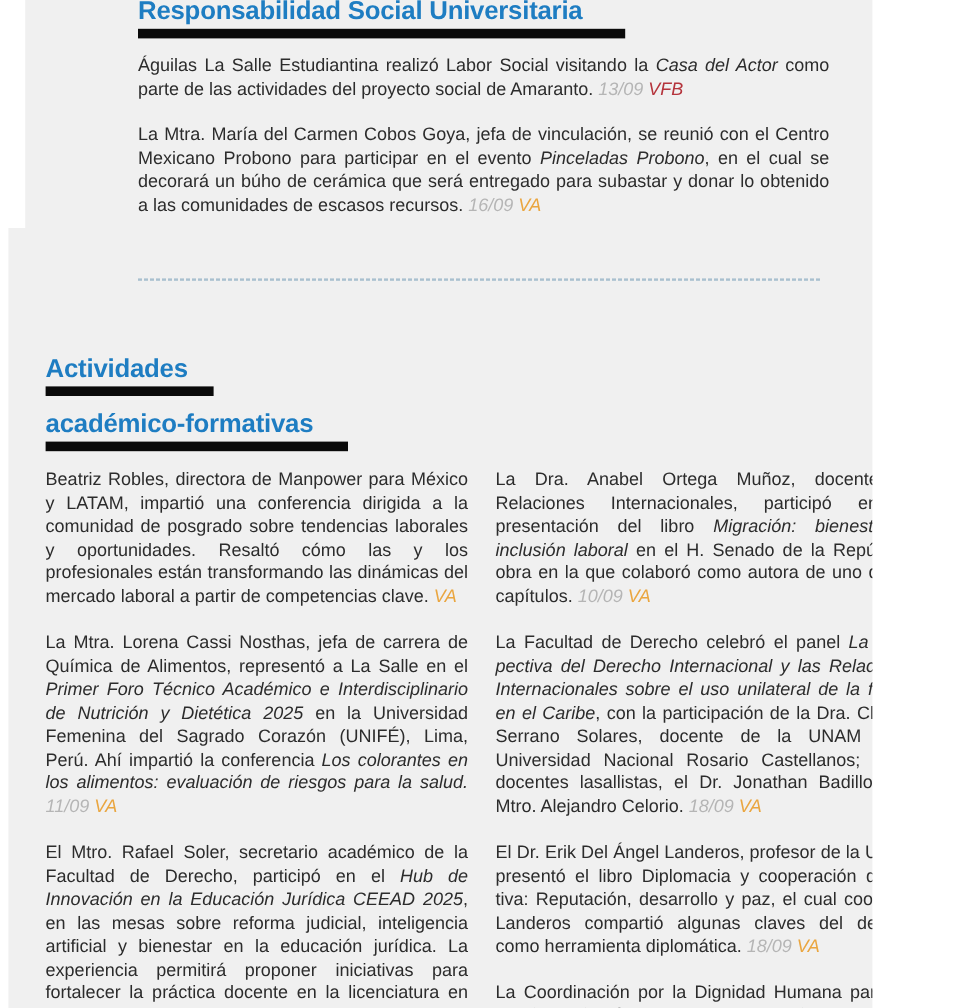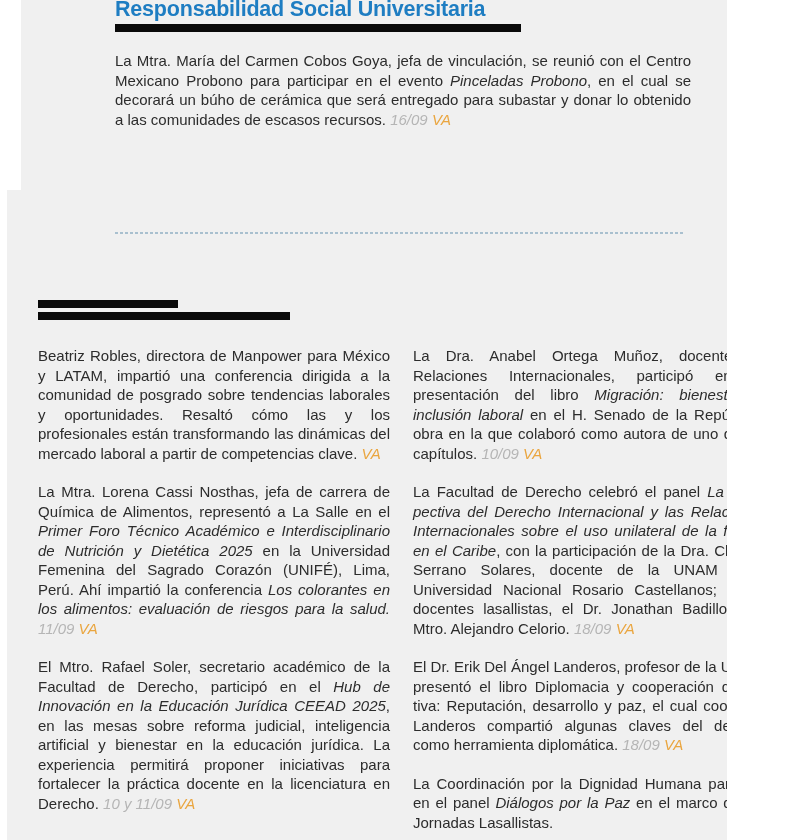--- a/index.html
+++ b/index.html
@@ -51,39 +51,42 @@
     background:repeating-linear-gradient(90deg,#a9c0cf 0 3px,transparent 3px 5px);
   }
 
   .academic-section{position:absolute;left:38px;top:296px;width:727px;}
   .bar-act1{width:140px;}
   .bar-act2{width:252px;}
   .academic-title2{margin-top:12px;}
 
   .columns{display:flex;gap:23px;margin-top:10px;}
   .col{width:352px;}
-  .col .body-par.first{margin-top:16px;}
+  .col .body-par.first{margin-top:4px;}
 </style>
 </head>
 <body>
 
 <div class="page">
   <div class="edge-left"></div>
   <div class="edge-left-top"></div>
 
   <section class="social-section">
     <h1 class="section-title">Responsabilidad Social Universitaria</h1>
     <div class="title-bar bar-social"></div>
+    <p class="body-par first"><span>Águilas La Salle Estudiantina realizó Labor Social visitando la </span><span class="r-i">Casa del Actor</span><span> como parte de las actividades del proyecto social de Amaranto. </span><span class="r-date">13/09</span><span> </span><span class="r-red">VFB</span></p>
     <p class="body-par"><span>La Mtra. María del Carmen Cobos Goya, jefa de vinculación, se reunió con el Centro Mexicano Probono para participar en el evento </span><span class="r-i">Pinceladas Probono</span><span>, en el cual se decorará un búho de cerámica que será entregado para subastar y donar lo obtenido a las comunidades de escasos recursos. </span><span class="r-date">16/09</span><span> </span><span class="r-va">VA</span></p>
   </section>
 
   <div class="dashed-divider"></div>
 
   <section class="academic-section">
+    <h2 class="section-title">Actividades</h2>
     <div class="title-bar bar-act1"></div>
+    <h2 class="section-title academic-title2">académico-formativas</h2>
     <div class="title-bar bar-act2"></div>
 
     <div class="columns">
       <div class="col">
         <p class="body-par first"><span>Beatriz Robles, directora de Manpower para México y LATAM, impartió una conferencia dirigida a la comunidad de posgrado sobre tendencias laborales y oportunidades. Resaltó cómo las y los profesionales están transformando las dinámicas del mercado laboral a partir de competencias clave. </span><span class="r-va">VA</span></p>
         <p class="body-par"><span>La Mtra. Lorena Cassi Nosthas, jefa de carrera de Química de Alimentos, representó a La Salle en el </span><span class="r-i">Primer Foro Técnico Académico e Interdisciplinario de Nutrición y Dietética 2025</span><span> en la Universidad Femenina del Sagrado Corazón (UNIFÉ), Lima, Perú. Ahí impartió la conferencia </span><span class="r-i">Los colorantes en los alimentos: evaluación de riesgos para la salud.</span><span> </span><span class="r-date">11/09</span><span> </span><span class="r-va">VA</span></p>
         <p class="body-par"><span>El Mtro. Rafael Soler, secretario académico de la Facultad de Derecho, participó en el </span><span class="r-i">Hub de Innovación en la Educación Jurídica CEEAD 2025</span><span>, en las mesas sobre reforma judicial, inteligencia artificial y bienestar en la educación jurídica. La experiencia permitirá proponer iniciativas para fortalecer la práctica docente en la licenciatura en Derecho. </span><span class="r-date">10 y 11/09</span><span> </span><span class="r-va">VA</span></p>
       </div>
       <div class="col">
         <p class="body-par first"><span>La Dra. Anabel Ortega Muñoz, docente de Relaciones Internacionales, participó en la presentación del libro </span><span class="r-i">Migración: bienestar e inclusión laboral</span><span> en el H. Senado de la República, obra en la que colaboró como autora de uno de los capítulos. </span><span class="r-date">10/09</span><span> </span><span class="r-va">VA</span></p>

